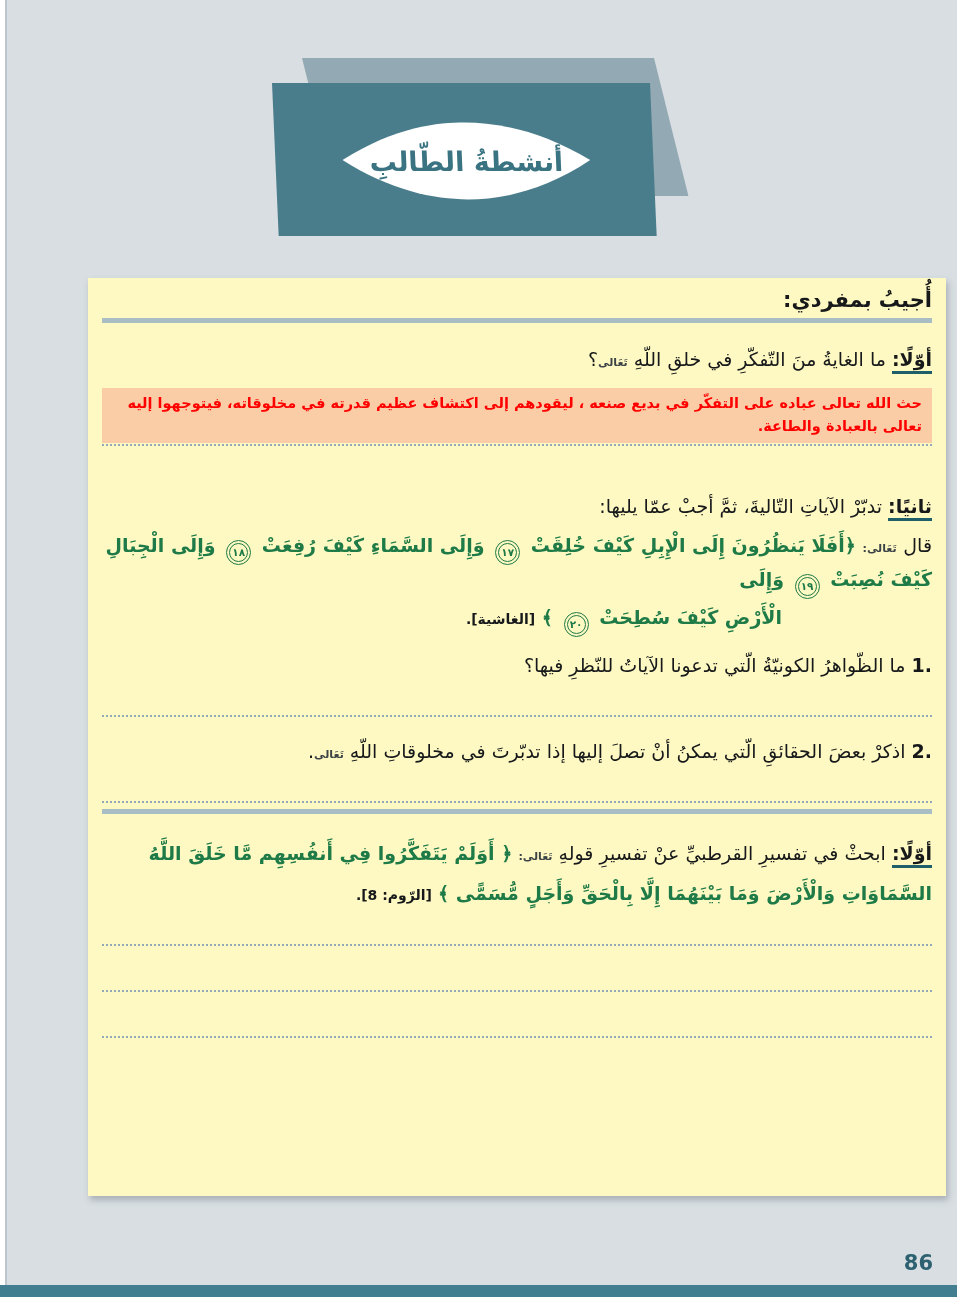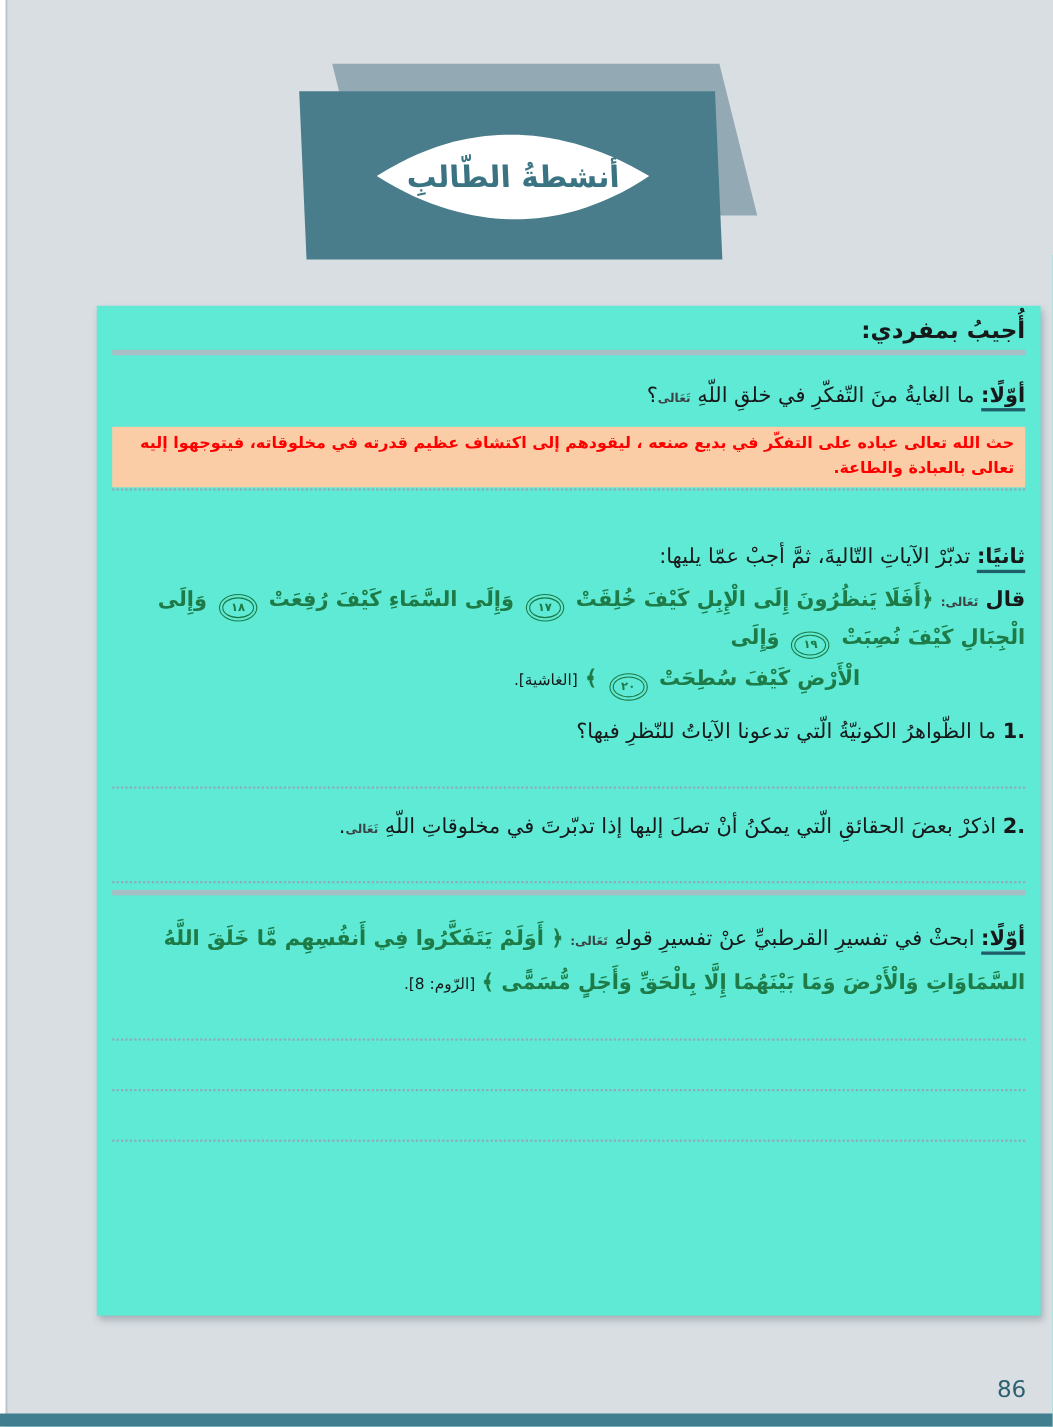--- a/index.html
+++ b/index.html
@@ -10,50 +10,50 @@
   }
   *{margin:0;padding:0;box-sizing:border-box;}
   html,body{width:957px;height:1297px;overflow:hidden;}
   body{
     background:var(--page-bg);
     font-family:"DejaVu Sans","Liberation Sans",sans-serif;
     position:relative;color:var(--ink);
   }
   .left-strip{position:absolute;left:0;top:0;width:7px;height:100%;background:#ffffff;border-right:2px solid #bcc5cb;}
   .bottom-bar{position:absolute;left:0;bottom:0;width:100%;height:12px;background:var(--bottom-bar);}
-  .page-number{position:absolute;right:24px;bottom:22px;font-size:21px;font-weight:normal;color:var(--page-number);}
+  .page-number{position:absolute;right:24px;bottom:22px;font-size:21px;font-weight:bold;color:var(--page-number);}
 
   
   .banner{position:absolute;left:262px;top:55px;width:440px;height:185px;}
   .banner-back{position:absolute;left:40px;top:3px;width:352px;height:138px;
     background:var(--teal-banner-back);transform:skewX(14deg);transform-origin:top left;}
   .banner-front{position:absolute;left:10px;top:28px;width:378px;height:153px;
     background:var(--teal-banner);transform:skewX(2.5deg);transform-origin:top left;}
   .banner-eye{position:absolute;left:62px;top:36px;width:258px;height:84px;}
   .banner-title{position:absolute;left:62px;top:36px;width:258px;height:84px;
     display:flex;align-items:center;justify-content:center;
     color:var(--calligraphy);font-size:27px;font-weight:bold;direction:rtl;}
 
   
-  .card{position:absolute;left:88px;top:278px;width:858px;height:918px;background:#5eead4;
+  .card{position:absolute;left:88px;top:278px;width:858px;height:918px;background:#fef9c3;
     box-shadow:2px 4px 6px rgba(110,120,130,.45);
     padding:8px 14px 10px 14px;direction:rtl;text-align:right;}
   .h-main{font-size:21px;font-weight:bold;margin-top:2px;}
   .rule{height:3px;border-top:3px solid var(--rule);border-bottom:2px solid var(--rule);margin-top:6px;}
   .q{font-size:19px;line-height:1.7;}
   .lbl{font-weight:bold;border-bottom:3px solid var(--teal-dark);padding-bottom:1px;}
   .taala{font-size:11px;font-weight:bold;color:#3c4346;}
   .answer-strip{background:var(--answer-bg);color:var(--red-answer);font-weight:bold;
     font-size:14.5px;line-height:1.6;padding:4px 10px;margin-top:13px;}
   .dotted{border-bottom:2px dotted var(--dotted);height:0;}
   .verse{color:var(--green-verse);font-weight:bold;font-size:19px;line-height:1.8;}
-  .verse-intro{color:var(--ink);font-weight:bold;}
-  .cite{color:var(--ink);font-size:14px;font-weight:normal;text-align:right;}
+  .verse-intro{color:var(--ink);font-weight:normal;}
+  .cite{color:var(--ink);font-size:14px;font-weight:bold;text-align:right;}
   .aya{display:inline-flex;align-items:center;justify-content:center;
-    width:29px;height:19px;border:1px solid var(--green-verse);outline:1px solid var(--green-verse);
+    width:19px;height:19px;border:1px solid var(--green-verse);outline:1px solid var(--green-verse);
     outline-offset:2px;border-radius:50%;font-size:10.5px;margin:0 7px;vertical-align:-4px;font-weight:bold;}
   .qnum{direction:ltr;unicode-bidi:embed;font-weight:bold;}
   .mt-strip-line{margin-top:1px;}
 </style>
 </head>
 <body>
 
 <div class="left-strip"></div>
 
 <div class="banner">

